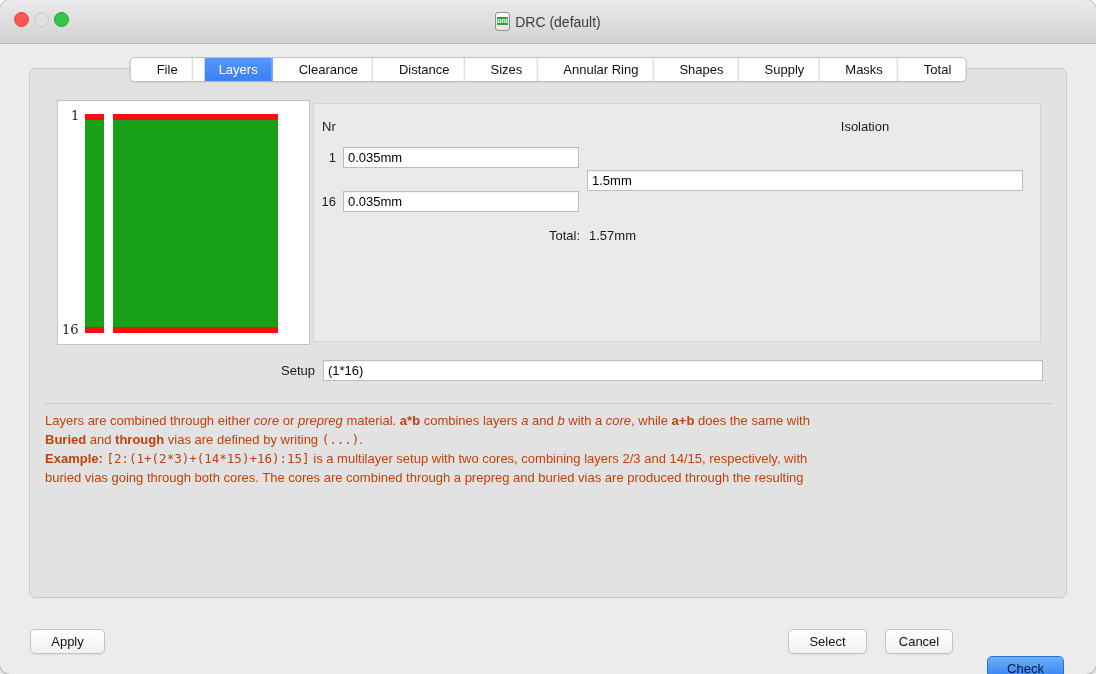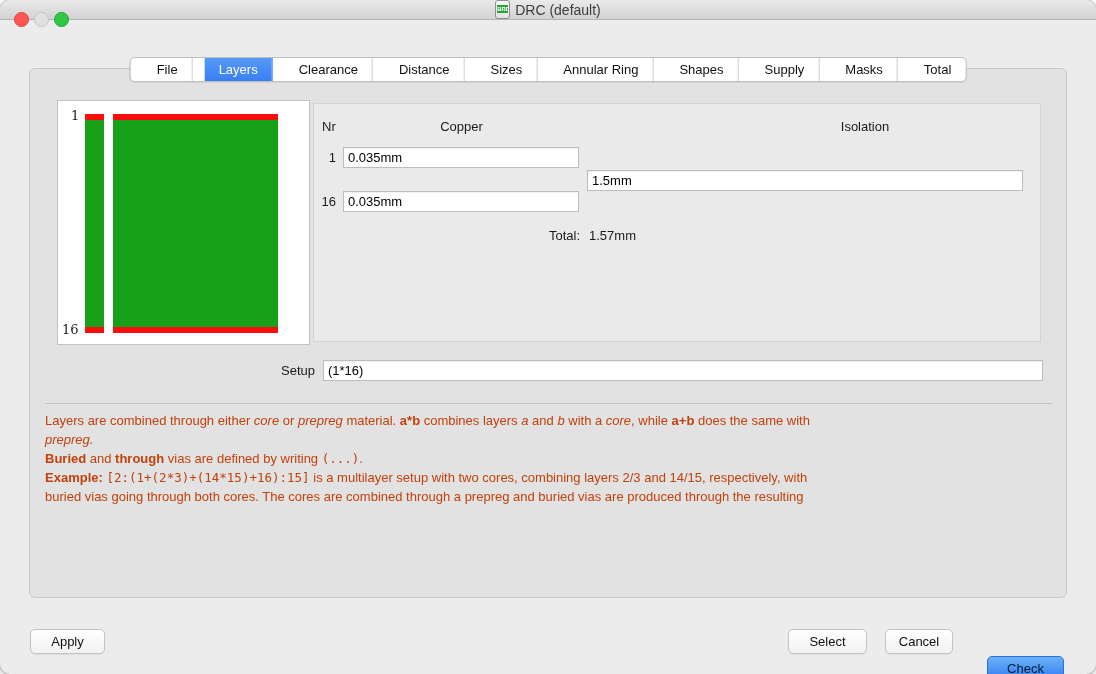--- a/index.html
+++ b/index.html
@@ -5,21 +5,21 @@
   html,body { margin:0; padding:0; background:#ffffff; }
   * { box-sizing:border-box; }
   .window {
     position:relative; width:1096px; height:674px; margin:0 auto;
     background:#ececec; border-radius:10px; overflow:hidden;
     box-shadow:0 0 0 1px rgba(0,0,0,0.18), 0 12px 30px rgba(0,0,0,0.22);
     font-family:"Liberation Sans", sans-serif; color:#1a1a1a;
   }
   
   .titlebar {
-    position:absolute; top:0; left:0; right:0; height:20px;
+    position:absolute; top:0; left:0; right:0; height:44px;
     background:linear-gradient(#eaeaea,#d2d2d2);
     border-bottom:1px solid #b3b3b3; border-radius:10px 10px 0 0;
     display:flex; align-items:center; justify-content:center;
   }
   .traffic { position:absolute; top:12px; width:15px; height:15px; border-radius:50%; }
   .t-close { left:14px; background:#fc5753; border:1px solid #e2443e; }
   .t-min   { left:34px; background:#dfe0df; border:1px solid #c6c7c6; }
   .t-zoom  { left:54px; background:#33c748; border:1px solid #20a633; }
   .title-group { display:flex; align-items:center; gap:5px; }
   .doc-icon {
@@ -157,39 +157,37 @@
     </div>
     <div class="strip strip-wide">
       <div class="cu" style="background: rgb(251, 13, 13);"></div>
       <div class="core" style="background: rgb(24, 160, 24);"></div>
       <div class="cu" style="background: rgb(251, 13, 13);"></div>
     </div>
   </div>
 
   <div class="stack-panel"></div>
   <span class="abs hdr-nr">Nr</span>
-  <span class="abs hdr-copper">Copper</span>
   <span class="abs hdr-isolation">Isolation</span>
 
   <span class="abs nr-1">1</span>
   <input class="field f-cu1" type="text" value="0.035mm" style="">
   <input class="field f-iso" type="text" value="1.5mm" style="">
   <input class="field f-cu16" type="text" value="0.035mm" style="">
   <span class="abs nr-16">16</span>
 
   <span class="abs total-label">Total:</span>
   <span class="abs total-value">1.57mm</span>
 
   <span class="abs setup-label">Setup</span>
   <input class="field f-setup" type="text" value="(1*16)" style="">
 
   <div class="divider"></div>
   <div class="help">
       <div><span>Layers are combined through either </span><span class="i">core</span><span> or </span><span class="i">prepreg</span><span> material. </span><span class="b">a*b</span><span> combines layers </span><span class="i">a</span><span> and </span><span class="i">b</span><span> with a </span><span class="i">core</span><span>, while </span><span class="b">a+b</span><span> does the same with</span></div>
-      <div><span class="i">prepreg.</span></div>
       <div><span class="b">Buried</span><span> and </span><span class="b">through</span><span> vias are defined by writing </span><span class="m">(...)</span><span>.</span></div>
       <div><span class="b">Example:</span><span> </span><span class="m">[2:(1+(2*3)+(14*15)+16):15]</span><span> is a multilayer setup with two cores, combining layers 2/3 and 14/15, respectively, with</span></div>
       <div><span>buried vias going through both cores. The cores are combined through a prepreg and buried vias are produced through the resulting</span></div>
     </div>
 
   <button class="btn btn-apply">Apply</button>
   <button class="btn btn-select">Select</button>
   <button class="btn btn-cancel">Cancel</button>
   <button class="btn btn-check">Check</button>
 

